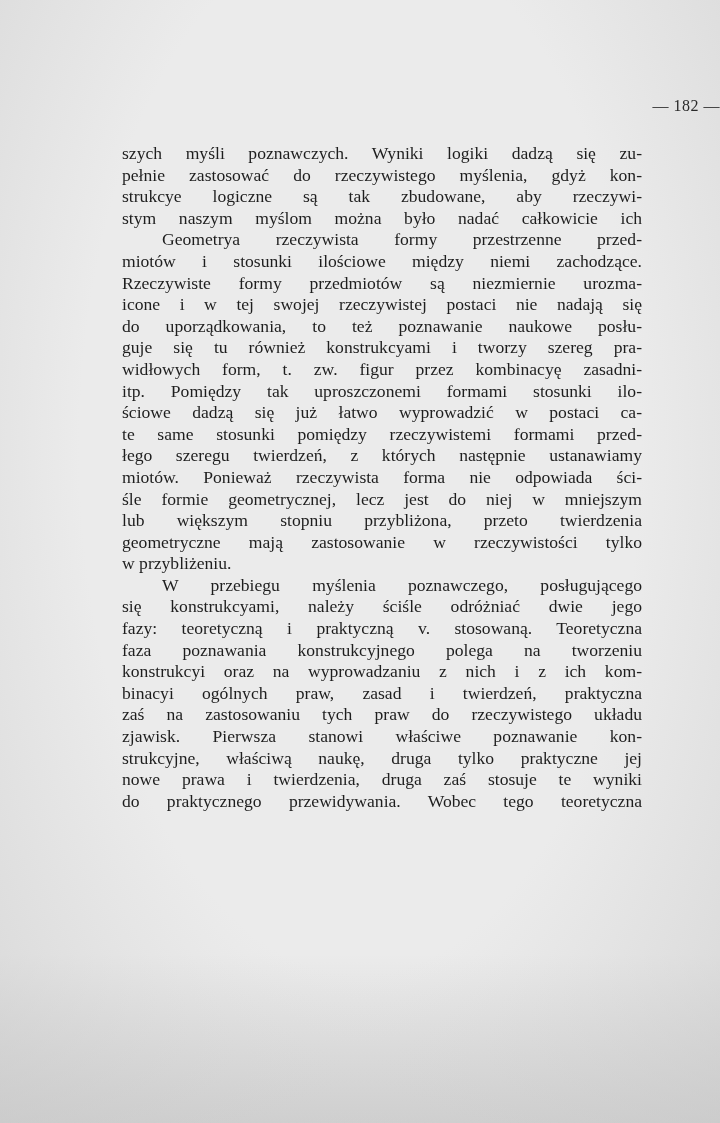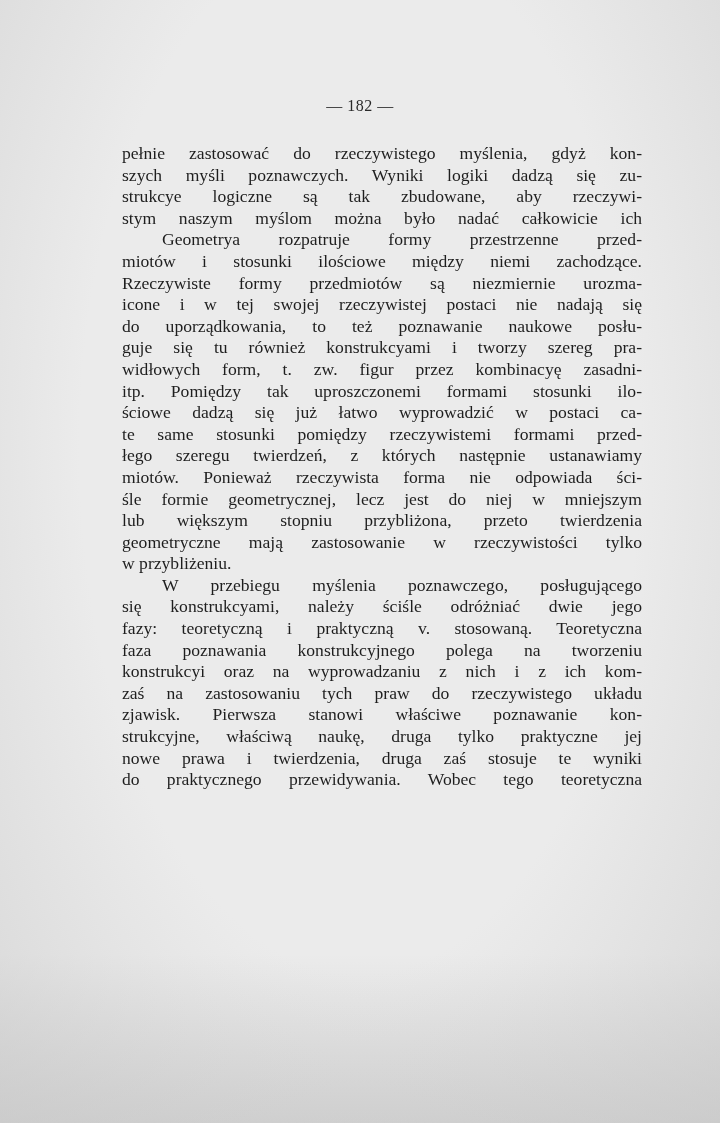--- a/index.html
+++ b/index.html
@@ -10,21 +10,21 @@
     }
     .page-bg {
       position: absolute; inset: 0;
       background:
         radial-gradient(ellipse at 50% 40%, rgba(235,235,235,0) 55%, rgba(200,200,200,0.55) 100%),
         linear-gradient(to bottom, rgba(0,0,0,0) 85%, rgba(160,160,160,0.35) 100%);
       pointer-events: none;
     }
     .page-number {
       position: absolute; top: 97px; left: 0; width: 720px;
-      text-align: center;
+      text-align: right;
       font-family: "Liberation Serif", "DejaVu Serif", serif;
       font-size: 16px; color: #2a2a2a; letter-spacing: 0.5px;
     }
     .text-block {
       position: absolute; top: 143px; left: 122px; width: 520px;
       font-family: "Liberation Serif", "DejaVu Serif", serif;
       font-size: 17.6px; line-height: 21.6px; color: #1e1e1e;
     }
     .line {
       display: block; height: 21.6px;
@@ -36,27 +36,27 @@
   </style>
 </head>
 <body>
 
 <div class="page-bg"></div>
 
 <div class="page-number">— 182 —</div>
 
 <div class="text-block">
   <div>
+    <span class="line">szych myśli poznawczych. Wyniki logiki dadzą się zu-</span>
     <span class="line">pełnie zastosować do rzeczywistego myślenia, gdyż kon-</span>
-    <span class="line">szych myśli poznawczych. Wyniki logiki dadzą się zu-</span>
     <span class="line">strukcye logiczne są tak zbudowane, aby rzeczywi-</span>
     <span class="line">stym naszym myślom można było nadać całkowicie ich</span>
   </div>
   <div>
-    <span class="line indent">Geometrya rozpatruje formy przestrzenne przed-</span>
+    <span class="line indent">Geometrya rzeczywista formy przestrzenne przed-</span>
     <span class="line">miotów i stosunki ilościowe między niemi zachodzące.</span>
     <span class="line">Rzeczywiste formy przedmiotów są niezmiernie urozma-</span>
     <span class="line">icone i w tej swojej rzeczywistej postaci nie nadają się</span>
     <span class="line">do uporządkowania, to też poznawanie naukowe posłu-</span>
     <span class="line">guje się tu również konstrukcyami i tworzy szereg pra-</span>
     <span class="line">widłowych form, t. zw. figur przez kombinacyę zasadni-</span>
     <span class="line">itp. Pomiędzy tak uproszczonemi formami stosunki ilo-</span>
     <span class="line">ściowe dadzą się już łatwo wyprowadzić w postaci ca-</span>
     <span class="line">te same stosunki pomiędzy rzeczywistemi formami przed-</span>
     <span class="line">łego szeregu twierdzeń, z których następnie ustanawiamy</span>
@@ -65,19 +65,20 @@
     <span class="line">lub większym stopniu przybliżona, przeto twierdzenia</span>
     <span class="line">geometryczne mają zastosowanie w rzeczywistości tylko</span>
     <span class="line last">w przybliżeniu.</span>
   </div>
   <div>
     <span class="line indent">W przebiegu myślenia poznawczego, posługującego</span>
     <span class="line">się konstrukcyami, należy ściśle odróżniać dwie jego</span>
     <span class="line">fazy: teoretyczną i praktyczną v. stosowaną. Teoretyczna</span>
     <span class="line">faza poznawania konstrukcyjnego polega na tworzeniu</span>
     <span class="line">konstrukcyi oraz na wyprowadzaniu z nich i z ich kom-</span>
+    <span class="line">binacyi ogólnych praw, zasad i twierdzeń, praktyczna</span>
     <span class="line">zaś na zastosowaniu tych praw do rzeczywistego układu</span>
     <span class="line">zjawisk. Pierwsza stanowi właściwe poznawanie kon-</span>
     <span class="line">strukcyjne, właściwą naukę, druga tylko praktyczne jej</span>
     <span class="line">nowe prawa i twierdzenia, druga zaś stosuje te wyniki</span>
     <span class="line">do praktycznego przewidywania. Wobec tego teoretyczna</span>
   </div>
 </div>
 
 </body></html>

